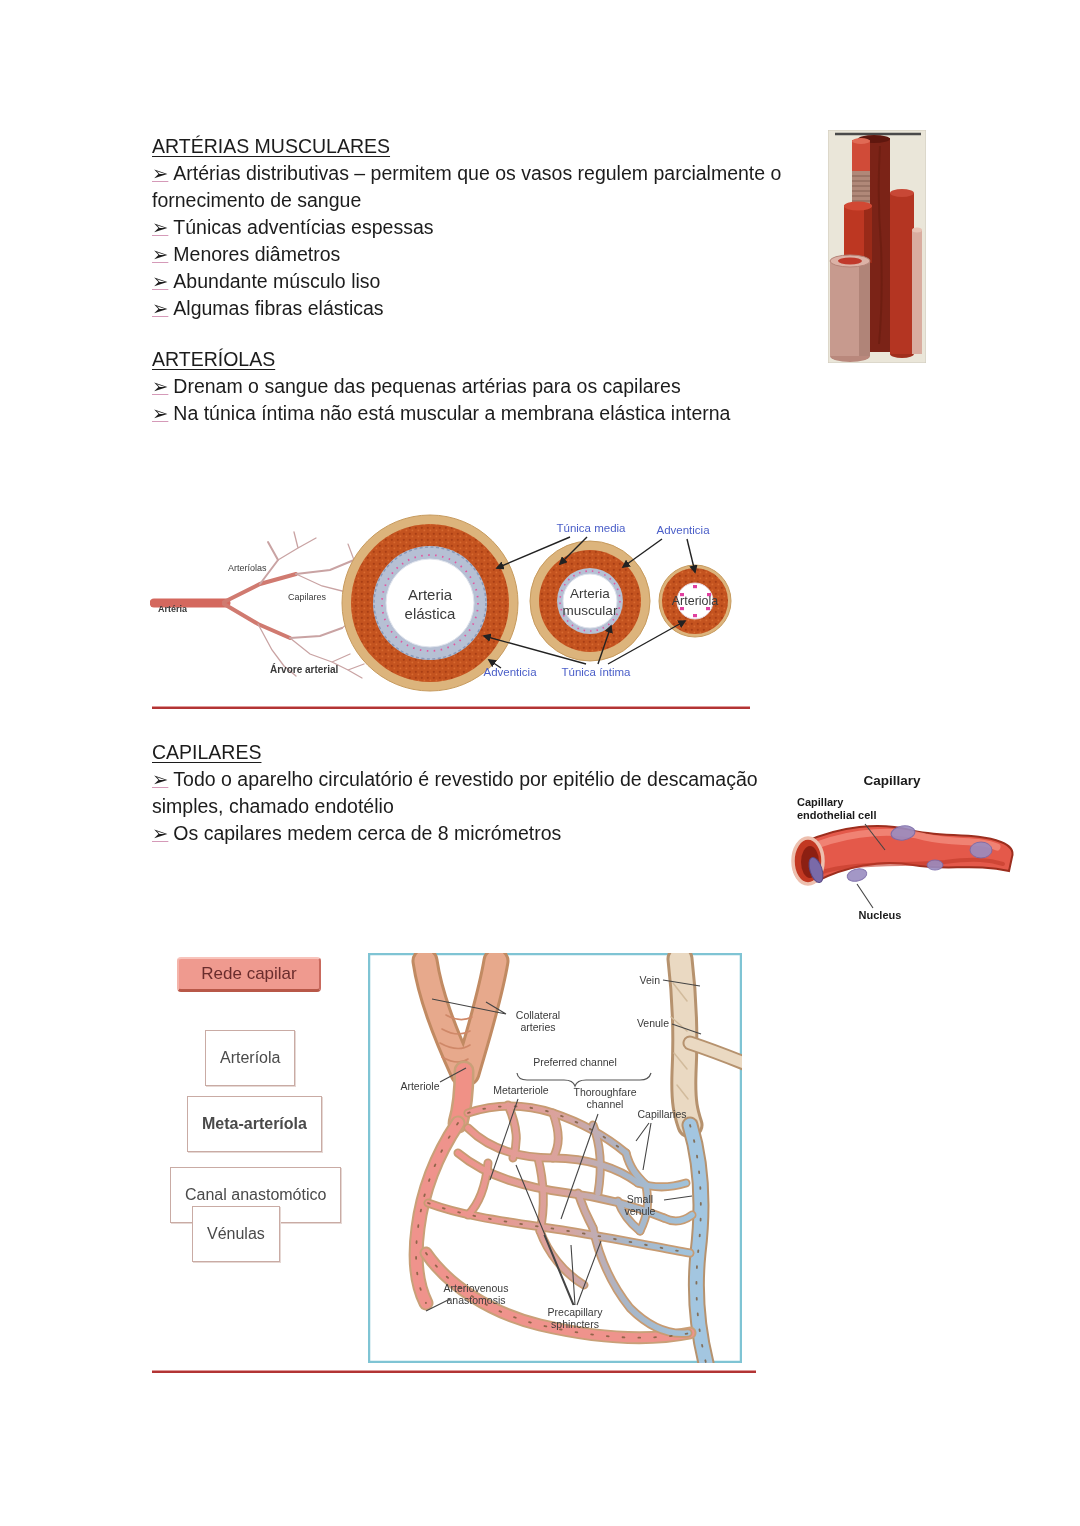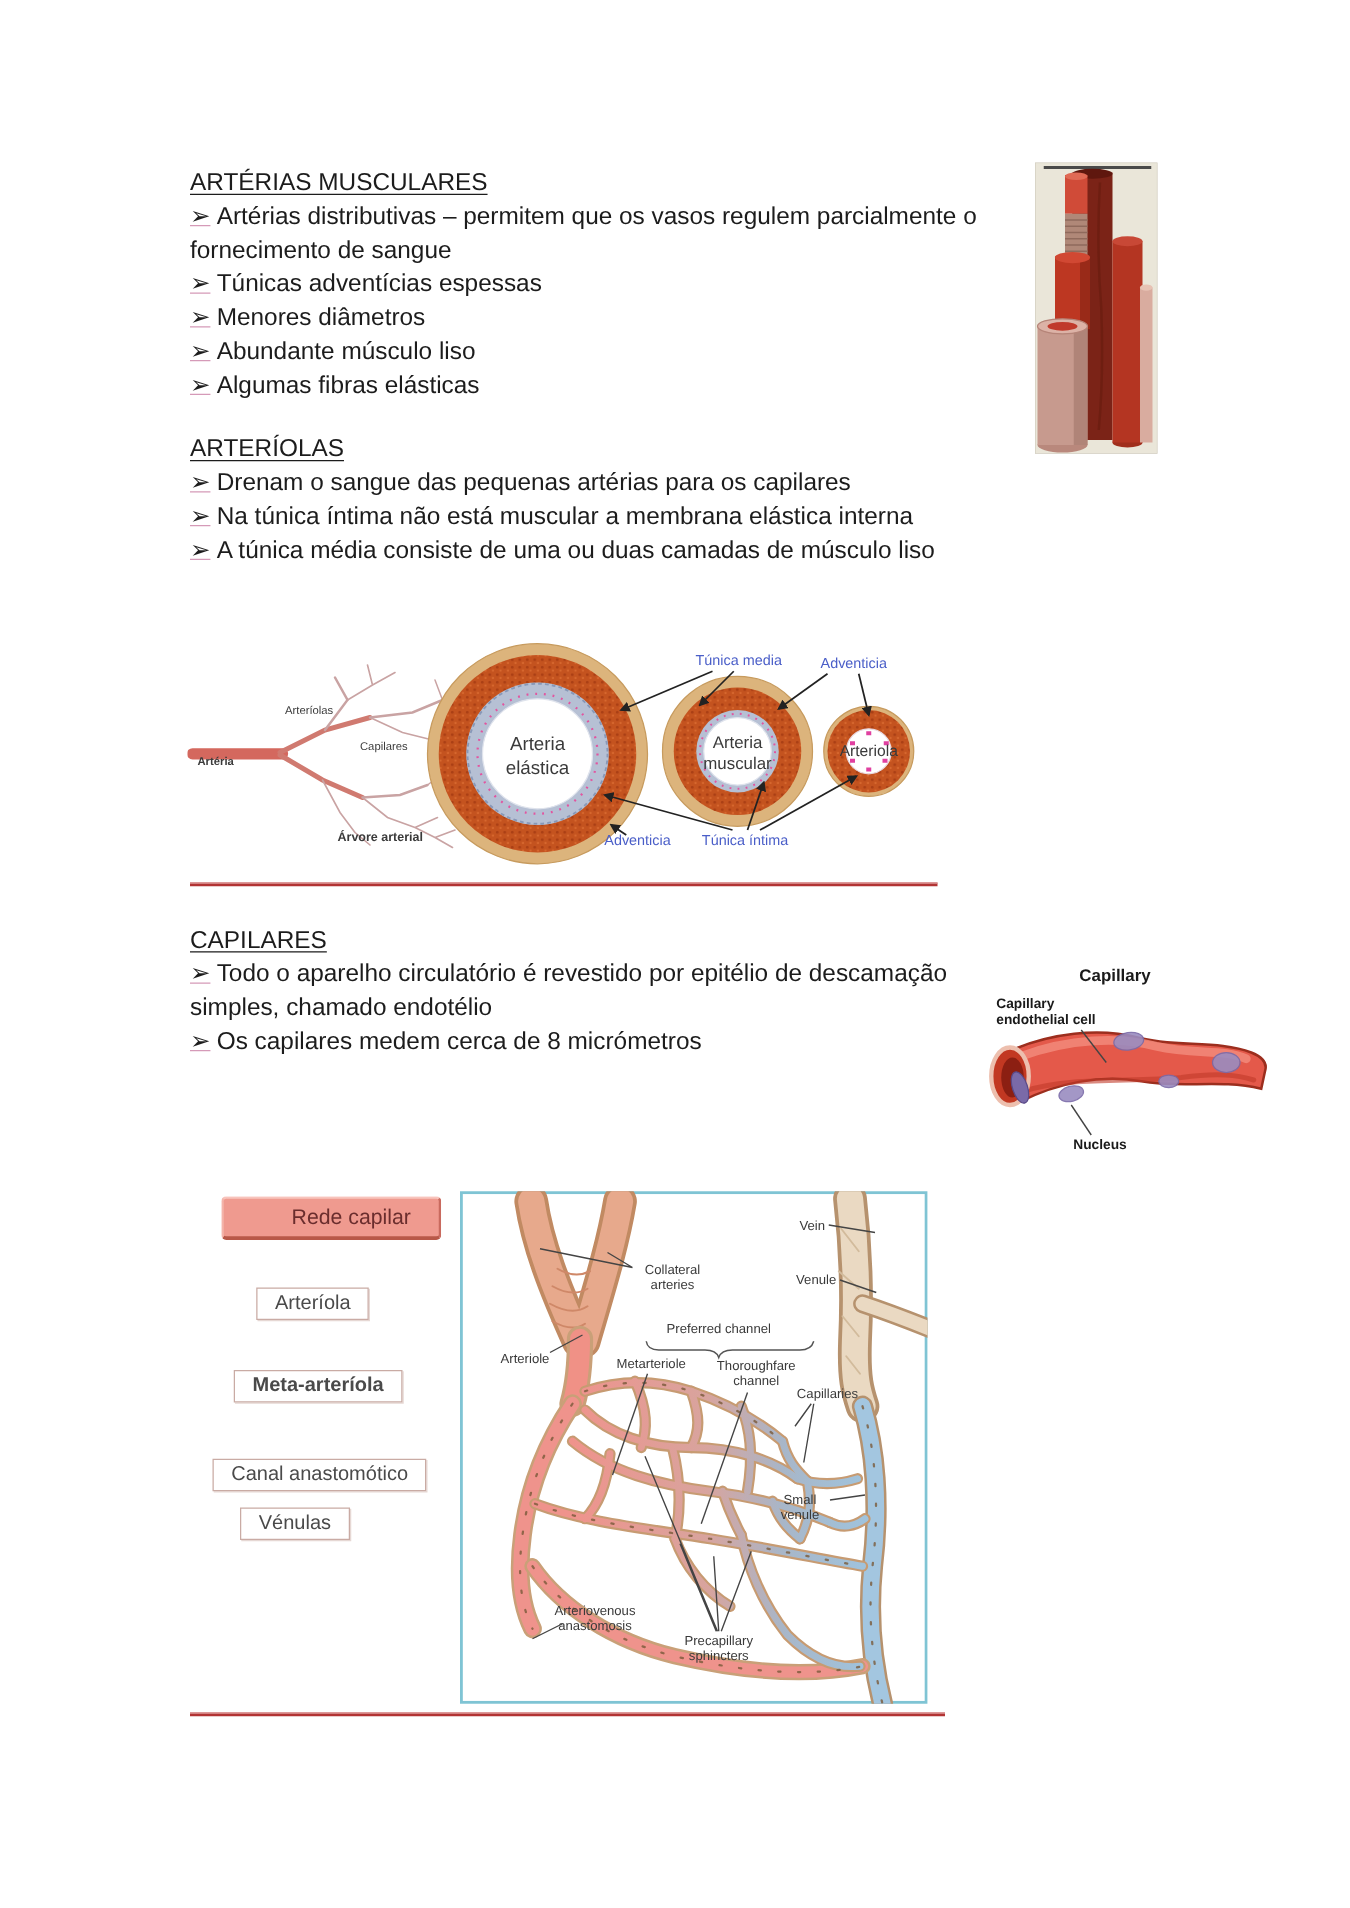--- a/index.html
+++ b/index.html
@@ -5,25 +5,25 @@
   html,body{margin:0;padding:0;background:#ffffff;}
   .page{position:relative;width:1080px;height:1526px;background:#ffffff;overflow:hidden;
         font-family:"Liberation Sans",sans-serif;color:#1c1c1c;margin-top:10px;}
   .abs{position:absolute;}
   .txt-sec{font-size:19.5px;line-height:27px;}
   .sec-heading{text-decoration:underline;text-underline-offset:3px;}
   .bullet .marker{text-decoration:underline;text-decoration-color:#d59ab8;margin-right:5px;}
   .redline{height:2px;background:#b23434;border-top:1px solid #e09a9a;}
   
   .side-box{position:absolute;background:#fff;border:1px solid #c9aba4;box-shadow:1px 1px 0 #e6d8d4;
-            color:#4a4a4a;font-size:16px;padding:3px 14px;white-space:nowrap;}
+            color:#4a4a4a;font-size:16px;padding:18px 14px;white-space:nowrap;}
   .rede-box{position:absolute;left:177px;top:947px;width:140px;height:30px;line-height:30px;text-align:center;
             background:#ef9a8f;border-radius:4px;color:#6a2d2d;font-size:17px;
             border-top:2px solid #f8c4bc;border-left:2px solid #f4b4aa;
-            border-right:2px solid #c96a5e;border-bottom:3px solid #b85848;padding-left:32px;}
+            border-right:2px solid #c96a5e;border-bottom:3px solid #b85848;}
   svg text{font-family:"Liberation Sans",sans-serif;}
   .fig-label{fill:#3a3a3a;font-size:10.5px;}
   .fig-label-b{fill:#1a1a1a;font-size:11px;font-weight:bold;}
   .blue-label{fill:#4a5ec8;font-size:11.5px;}
   .thin-line{stroke:#444;stroke-width:1.1;fill:none;}
 </style>
 </head>
 <body>
 
 <div class="page">
@@ -74,21 +74,20 @@
     <rect x="62" y="63" width="24" height="161" fill="#b43522"></rect>
     <ellipse cx="74" cy="63" rx="12" ry="4" fill="#c84836"></ellipse>
     <rect x="84" y="100" width="10" height="124" fill="#d9ac9f"></rect>
     <ellipse cx="89" cy="100" rx="5" ry="2.5" fill="#e7c2b4"></ellipse>
   </svg>
 
   <div class="abs txt-sec" style="left:152px;top:336px;width:650px;">
     <div class="sec-heading">ARTERÍOLAS</div>
     <div class="bullet"><span class="marker">➢</span><span>Drenam o sangue das pequenas artérias para os capilares</span></div>
     <div class="bullet"><span class="marker">➢</span><span>Na túnica íntima não está muscular a membrana elástica interna</span></div>
-    <div class="bullet"><span class="marker">➢</span><span>A túnica média consiste de uma ou duas camadas de músculo liso</span></div>
   </div>
 
   <svg class="abs" style="left:150px;top:498px;" width="610" height="187" viewBox="0 0 610 187">
     <defs>
       <pattern id="med" width="6" height="6" patternUnits="userSpaceOnUse">
         <rect width="6" height="6" fill="#c4531f"></rect>
         <circle cx="1.8" cy="1.8" r="1.1" fill="#a93e14"></circle>
         <circle cx="4.4" cy="4.4" r="0.9" fill="#d96a30"></circle>
       </pattern>
       <marker id="ah" viewBox="0 0 10 10" refX="8" refY="5" markerWidth="6" markerHeight="6" orient="auto">

